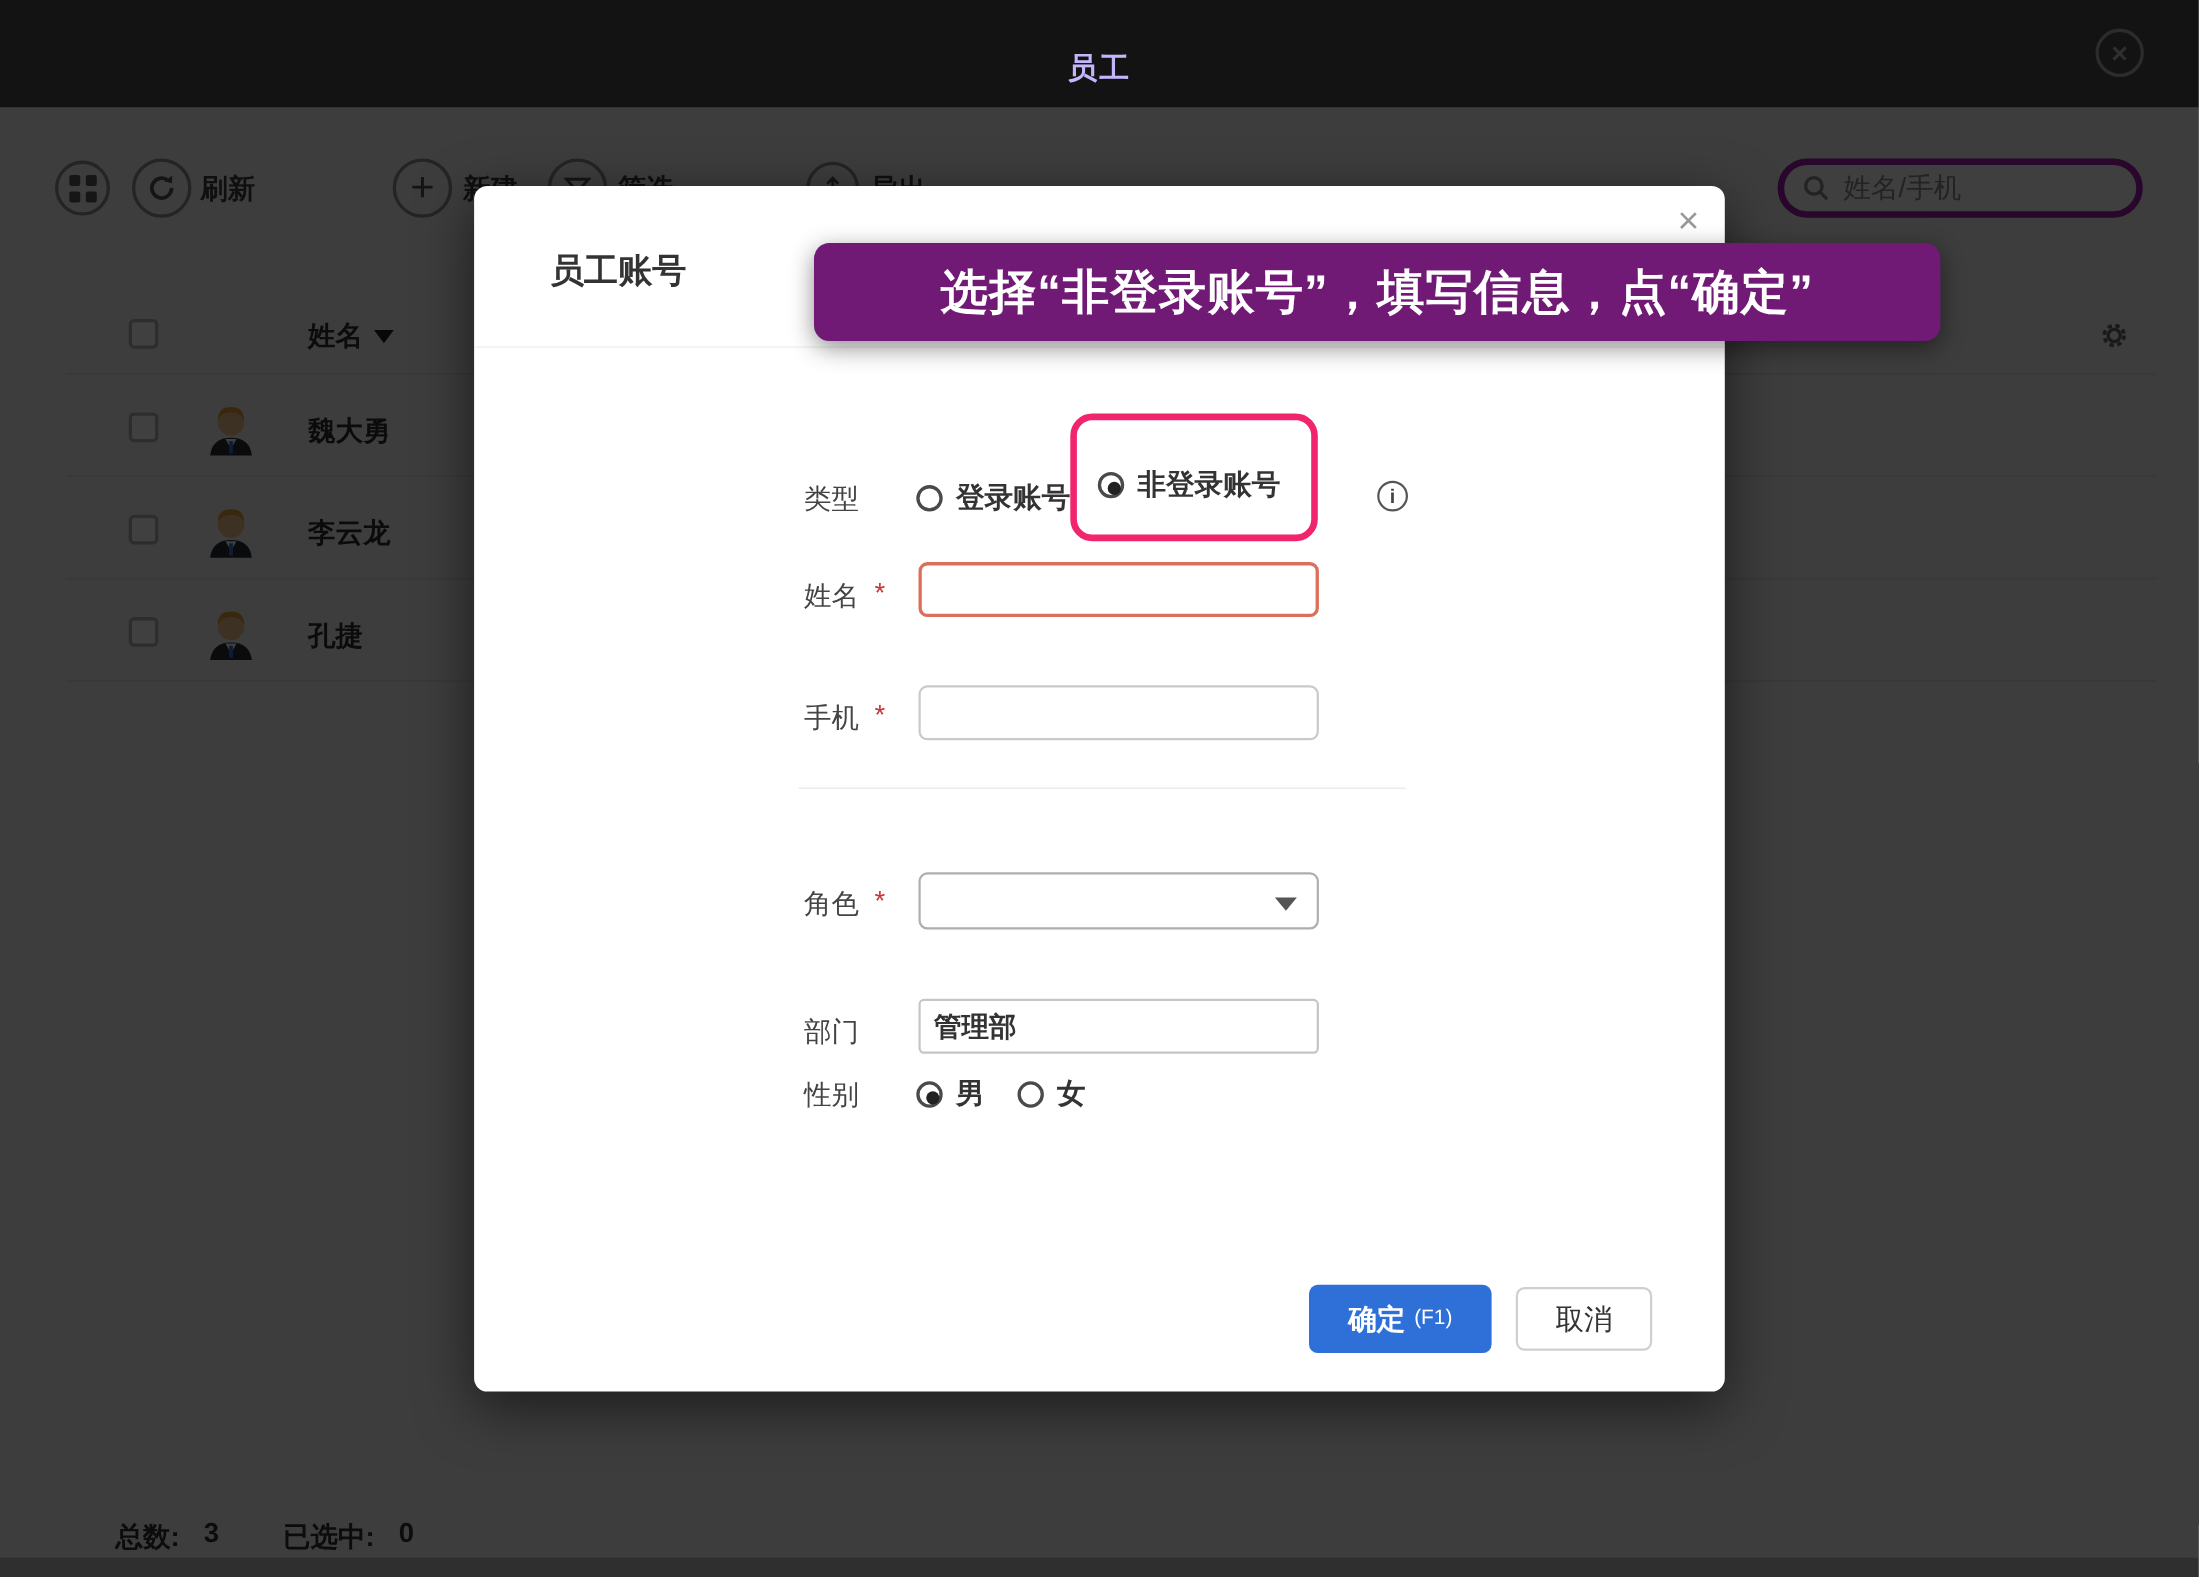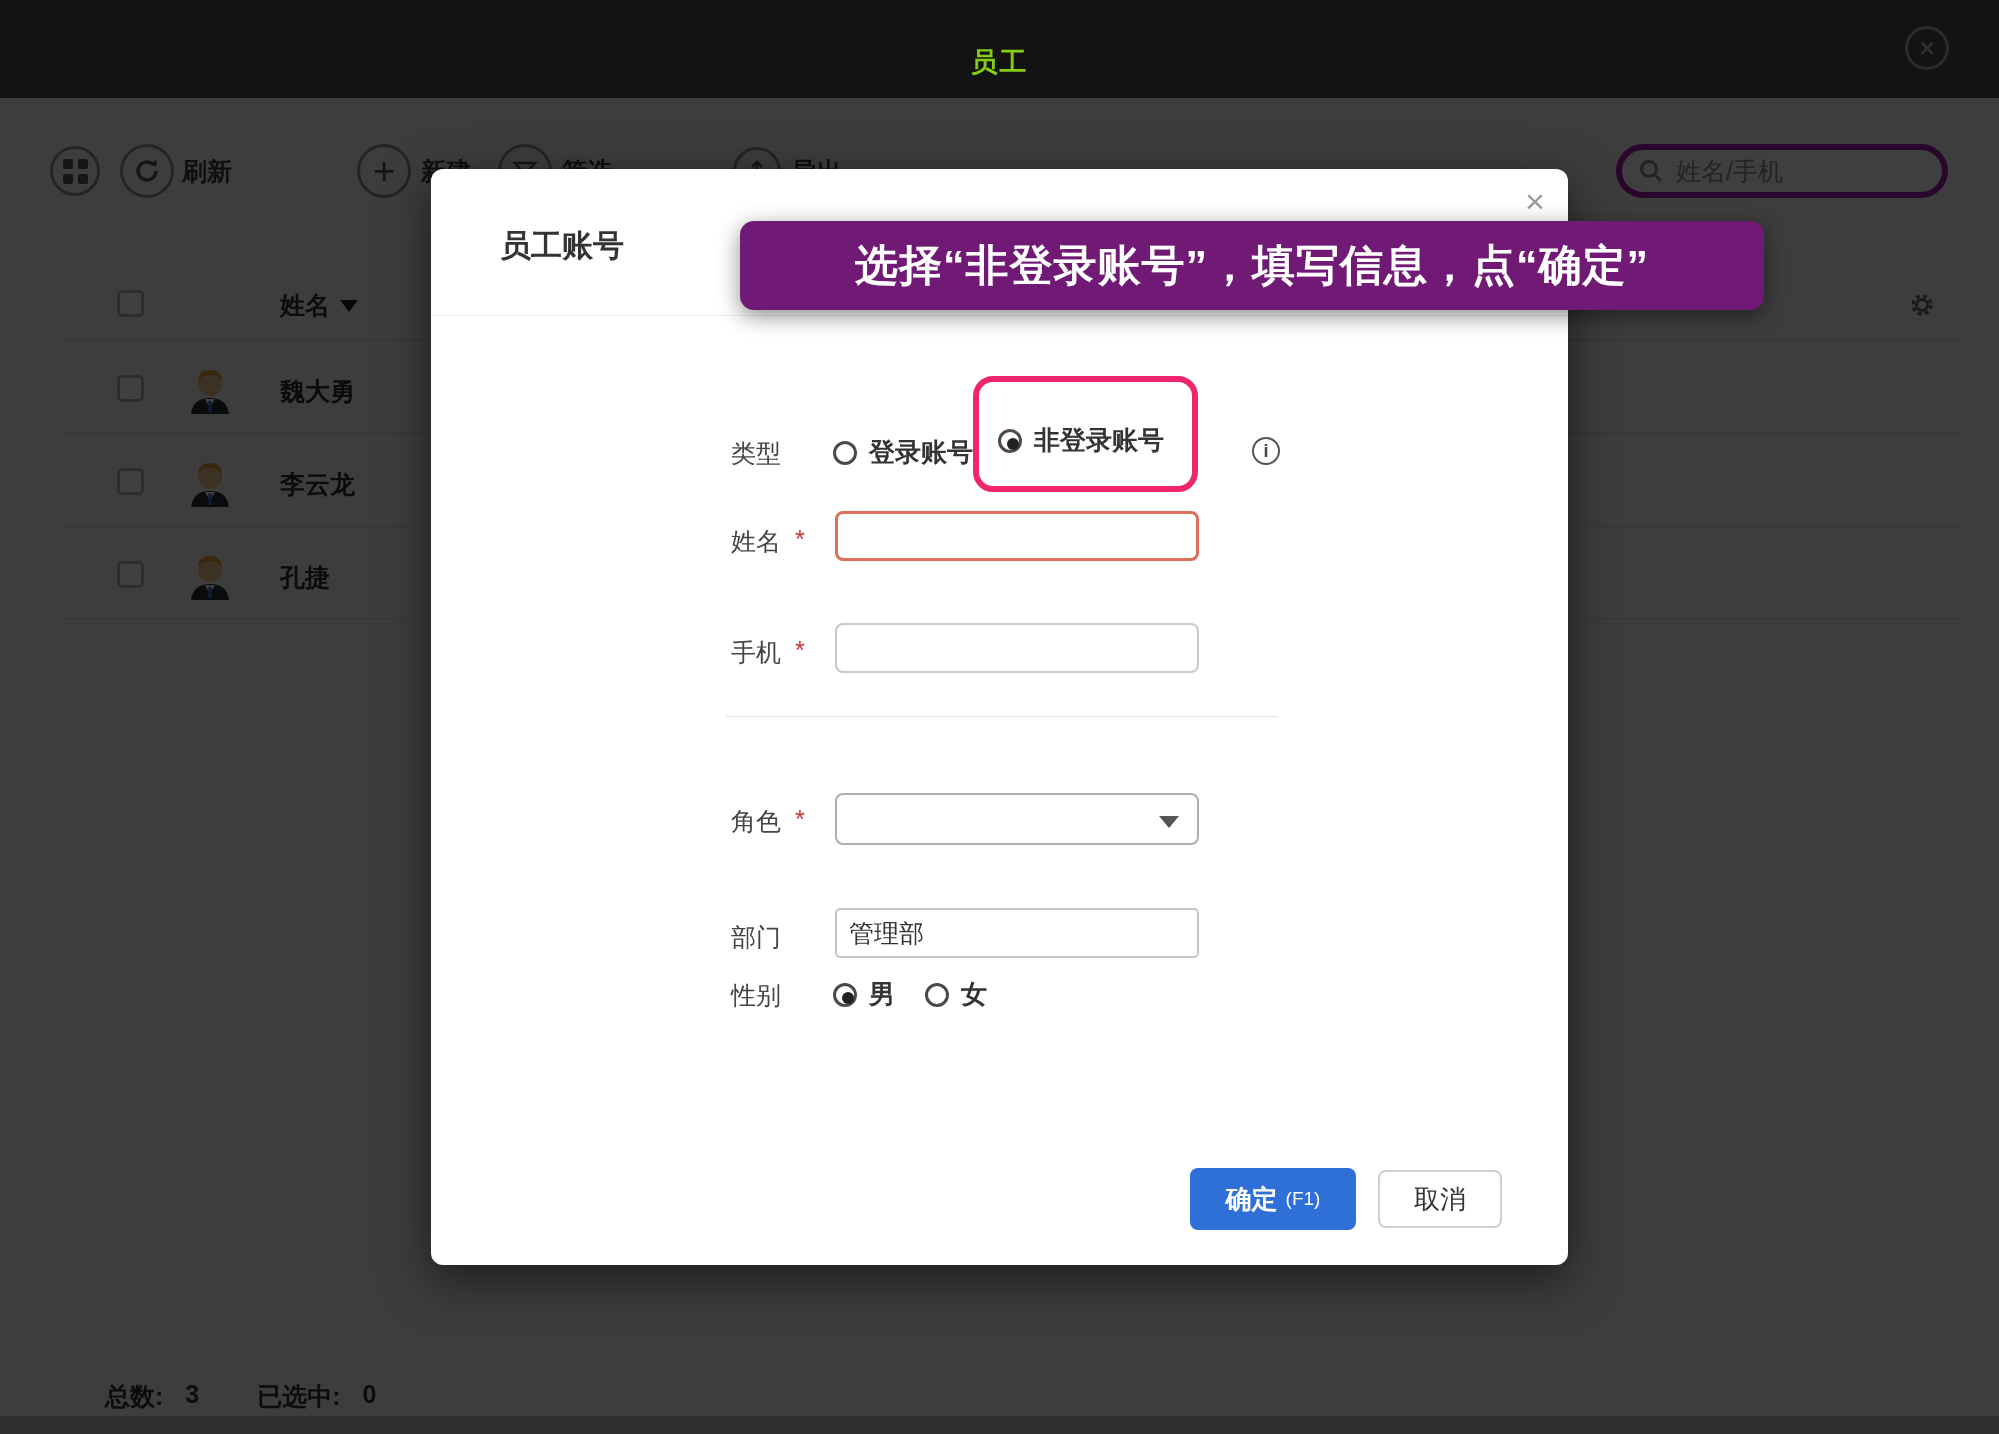--- a/index.html
+++ b/index.html
@@ -2,21 +2,21 @@
 <html><head>
 <meta charset="utf-8">
 <style>
   html,body{margin:0;padding:0;background:#000;}
   *{box-sizing:border-box;font-family:"Liberation Sans","DejaVu Sans",sans-serif;}
   .stage{position:relative;width:1999px;height:1434px;overflow:hidden;background:#f2f3f4;}
 
   
   .topbar{position:absolute;left:0;top:0;width:1999px;height:98px;background:#131313;z-index:2;}
   .topbar-title{position:absolute;left:0;right:0;top:0;height:124px;display:flex;align-items:center;justify-content:center;
-    color:#84cc16;font-size:27px;font-weight:600;letter-spacing:2px;}
+    color:#c4b5fd;font-size:27px;font-weight:600;letter-spacing:2px;}
   .topbar-close{position:absolute;left:1905px;top:26px;width:44px;height:44px;border:3px solid #2c2c2c;border-radius:50%;
     color:#2f2f2f;display:flex;align-items:center;justify-content:center;font-size:26px;font-weight:700;}
 
   
   .page{position:absolute;inset:0;z-index:1;}
   .circle-btn{position:absolute;border:3px solid #8f8f8f;border-radius:50%;display:flex;align-items:center;justify-content:center;color:#555;}
   .tb-label{position:absolute;color:#3f3f3f;font-size:25px;font-weight:600;height:52px;display:flex;align-items:center;}
   #btn-grid{left:50px;top:146px;width:50px;height:50px;}
   #btn-refresh{left:120px;top:144px;width:54px;height:54px;}
   #lbl-refresh{left:182px;top:145px;}
@@ -79,21 +79,21 @@
   #inp-phone{top:454px;}
   #lbl-phone{top:467px;} #star-phone{top:467px;}
 
   .modal-mdiv{position:absolute;left:295px;top:547px;width:552px;height:1px;background:#e4e4e4;}
 
   #lbl-role{top:636px;} #star-role{top:636px;}
   .select{position:absolute;left:404px;top:624px;width:364px;height:52px;border:2px solid #aeaeae;border-radius:8px;background:#fff;}
   .select .caret{position:absolute;right:18px;top:21px;width:0;height:0;border-left:10px solid transparent;border-right:10px solid transparent;border-top:12px solid #555;}
 
   #lbl-dept{top:752px;}
-  #inp-dept{top:739px;border:2px solid #c5c5c5;border-radius:5px;}
+  #inp-dept{top:739px;border:2px solid #c5c5c5;border-radius:5px;font-weight:bold;}
 
   #lbl-gender{top:810px;}
   #row-gender-opt1{left:402px;top:808px;}
   #row-gender-opt2{left:494px;top:808px;}
 
   .btn-ok{position:absolute;left:759px;top:999px;width:166px;height:62px;background:#2e6fd8;border-radius:8px;border:none;
     color:#fff;display:flex;align-items:center;justify-content:center;gap:8px;font-size:26px;font-weight:600;}
   .btn-ok .key{font-size:19px;font-weight:500;}
   .btn-cancel{position:absolute;left:947px;top:1001px;width:124px;height:58px;background:#fff;border:2px solid #cfcfcf;border-radius:8px;
     color:#333;display:flex;align-items:center;justify-content:center;font-size:26px;font-weight:500;}

